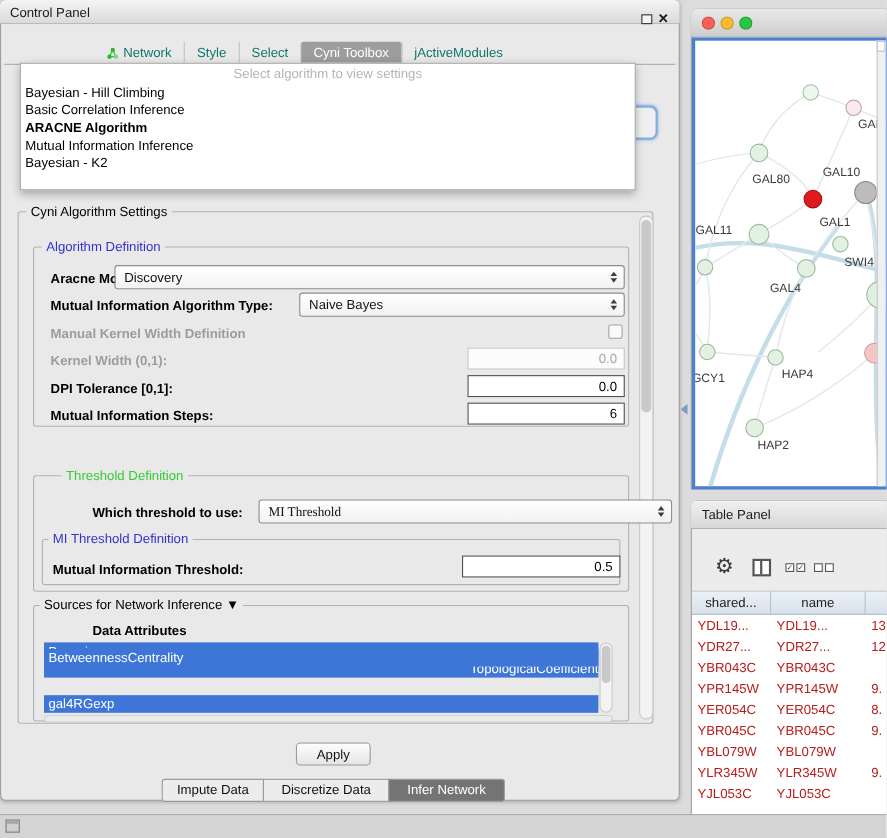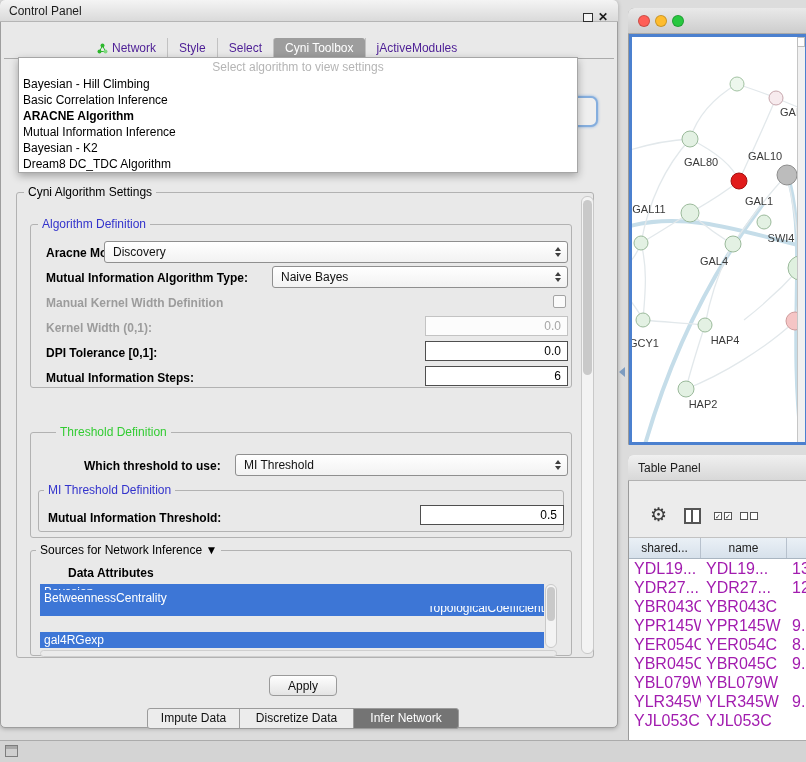--- a/index.html
+++ b/index.html
@@ -14,21 +14,21 @@
   .cp-titlebar { position:absolute; left:0; top:8; width:618px; height:22px;
     background:linear-gradient(#f4f4f4,#dadada); border-bottom:1px solid #b5b5b5;
     border-radius:5px 5px 0 0; font-size:12px; color:#1c1c1c;
     display:flex; align-items:center; padding-left:9px; }
   .float-icon { position:absolute; left:583px; top:13px; width:10px; height:9px;
     border:1px solid #2f2f2f; background:#f4f4f4; }
   .close-icon { position:absolute; left:598px; top:10px; font-size:12px; font-weight:bold; color:#1a1a1a; cursor:default; }
 
   
   .tabbar { position:absolute; left:86px; top:38px; height:20px; display:flex; }
-  .tab { padding:0 11px; line-height:20px; font-size:12px; color:#4c1d95;
+  .tab { padding:0 11px; line-height:20px; font-size:12px; color:#0f766e;
     border-left:1px solid #c2c2c2; display:flex; align-items:center; gap:4px; }
   .tab:first-child { border-left:none; }
   .tab.sel { background:#9d9d9d; color:#fff; border-radius:3px 3px 0 0; }
   .tab-underline { position:absolute; left:4px; top:58px; width:610px; height:1px; background:#ababab; }
 
   
   .dd { position:absolute; left:18px; top:57px; width:560px; height:116px; z-index:30;
     background:#fff; border:1px solid #a6a6a6; box-shadow:0 3px 8px rgba(0,0,0,.3); }
   .dd-ph { height:18px; line-height:18px; text-align:center; color:#b5b5b5; font-size:12px; }
   .dd-item { height:16px; line-height:16px; padding-left:4px; font-size:12px; color:#000; }
@@ -121,21 +121,21 @@
   .chkpair { position:absolute; display:flex; gap:2px; }
   .chk { width:8px; height:8px; border:1px solid #555; background:#fff; font-size:7px; line-height:7px; color:#333; text-align:center; }
 
   .thead { position:absolute; left:629px; top:538px; width:178px; height:21px; display:flex;
     background:linear-gradient(#eaf0f6,#d7e1eb); border-bottom:1px solid #a9b5c1; }
   .hcell { display:flex; align-items:center; justify-content:center; font-size:12px; color:#222;
     border-right:1px solid #b7c1cd; overflow:hidden; white-space:nowrap; }
   .h0 { width:72px; } .h1 { width:86px; } .h2 { flex:1; }
   .tbody { position:absolute; left:629px; top:559px; width:178px; height:203px; background:#fff; overflow:hidden; }
   .trow { display:flex; height:19px; align-items:center; }
-  .tcell { font-size:16px; color:#a21caf; padding-left:5px; overflow:hidden; white-space:nowrap; }
+  .tcell { font-size:12px; color:#b91c1c; padding-left:5px; overflow:hidden; white-space:nowrap; }
   .c0 { width:72px; } .c1 { width:86px; } .c2 { flex:1; }
 </style>
 </head>
 <body>
 
 <div class="page">
 
   <div class="cp-window"></div>
   <div class="cp-titlebar">
     <span>Control Panel</span>
@@ -170,21 +170,20 @@
 
   <div class="focus-frag"></div>
 
   <div class="dd">
     <div class="dd-ph">Select algorithm to view settings</div>
     <div class="dd-item">Bayesian - Hill Climbing</div>
     <div class="dd-item">Basic Correlation Inference</div>
     <div class="dd-item sel">ARACNE Algorithm</div>
     <div class="dd-item">Mutual Information Inference</div>
     <div class="dd-item">Bayesian - K2</div>
-    <div class="dd-item">Dream8 DC_TDC Algorithm</div>
   </div>
 
   <div class="group" style="left:16px; top:192px; width:578px; height:466px;"></div>
   <span class="legend" style="left:24px; top:185px;">Cyni Algorithm Settings</span>
 
   <div class="sb-v" style="left:581px; top:196px; width:13px; height:458px;">
     <div class="sb-thumb" style="left:1px; top:3px; width:9px; height:175px;"></div>
   </div>
 
   <div class="group" style="left:30px; top:224px; width:542px; height:164px;"></div>
@@ -218,38 +217,38 @@
   <div class="field" style="left:425px; top:341px; width:143px; height:20px;">0.0</div>
 
   <span class="lbl" style="left:46px; top:371px;">Mutual Information Steps:</span>
   <div class="field" style="left:425px; top:366px; width:143px; height:20px;">6</div>
 
 
   <div class="group" style="left:30px; top:432px; width:542px; height:106px;"></div>
   <span class="legend green" style="left:36px; top:425px;">Threshold Definition</span>
 
   <span class="lbl" style="left:84px; top:459px;">Which threshold to use:</span>
-  <div class="combo" style="left:235px; top:454px; width:333px; height:22px;">
+  <div class="combo" style="left:235px; top:454px; width:376px; height:22px;font-family:Liberation Serif, serif;">
     <span>MI Threshold</span>
     <span class="arrs">
         <span class="tri-u"></span>
         <span class="tri-d"></span>
       </span>
   </div>
 
   <div class="group" style="left:38px; top:490px; width:526px; height:42px;"></div>
   <span class="legend blue" style="left:44px; top:483px;">MI Threshold Definition</span>
   <span class="lbl" style="left:48px; top:511px;">Mutual Information Threshold:</span>
   <div class="field" style="left:420px; top:505px; width:144px; height:20px;">0.5</div>
 
   <div class="group" style="left:30px; top:550px; width:542px; height:106px;"></div>
   <span class="legend" style="left:36px; top:543px;">
     <span>Sources for Network Inference</span> <span>▼</span>
   </span>
-  <span class="lbl" style="left:36px; top:566px;padding-left:32px;">Data Attributes</span>
+  <span class="lbl" style="left:52px; top:566px;padding-left:32px;">Data Attributes</span>
 
   <div class="attr-item" style="top:584px;">Bayesian</div>
   <div class="attr-item" style="top:600px;text-align:right;">TopologicalCoefficient</div>
   <div class="attr-item" style="top:590px;">BetweennessCentrality</div>
   <div class="attr-item" style="top:632px;">gal4RGexp</div>
 
   <div class="sb-v" style="left:545px; top:584px; width:12px; height:64px;">
     <div class="sb-thumb" style="left:1px; top:2px; width:8px; height:34px;"></div>
   </div>
   <div class="sb-h" style="left:40px; top:650px; width:517px; height:7px;"></div>

